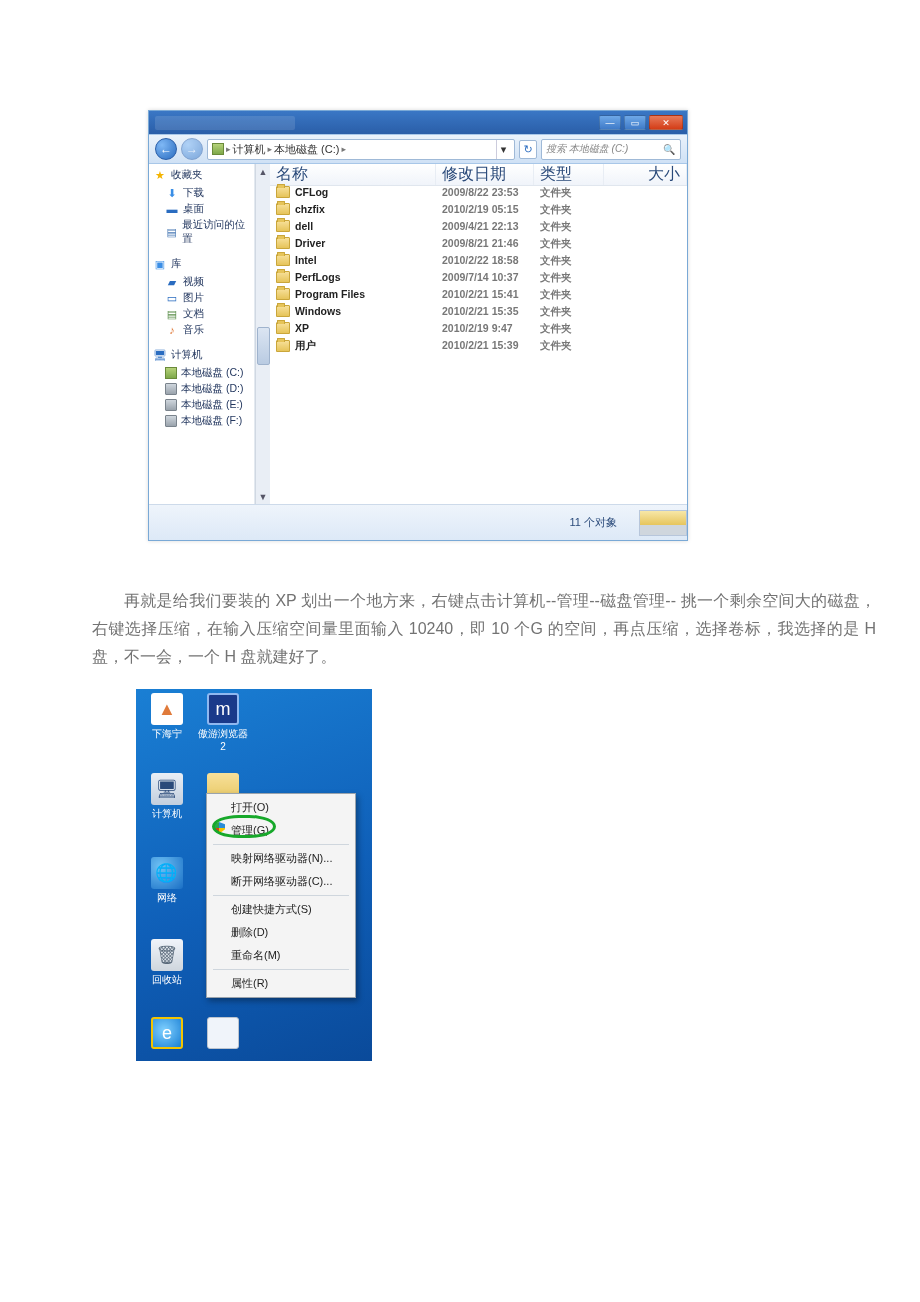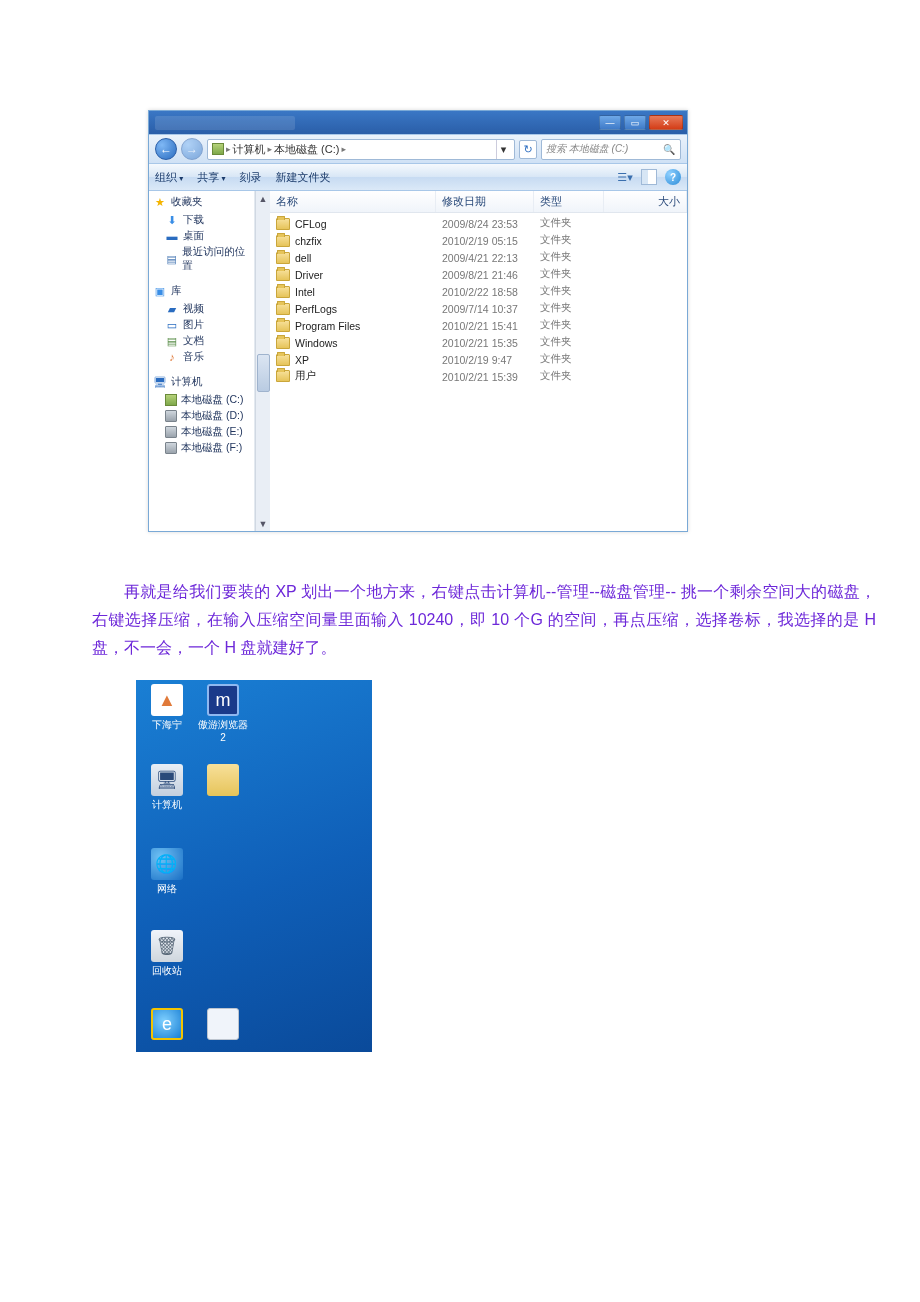--- a/index.html
+++ b/index.html
@@ -96,26 +96,26 @@
   .i-drv{width:12px;height:12px;background:linear-gradient(#cfd6dd,#9aa3ac);border:1px solid #7a838c;border-radius:1px;}
   .scroll { width:15px; background:#e9eef5; border-left:1px solid #d0d8e2; display:flex; flex-direction:column; justify-content:space-between; align-items:center; }
   .sthumb { width:13px; height:38px; background:linear-gradient(#dbe5f2,#b9cbe2); border:1px solid #9fb3cd; border-radius:2px; margin-top:24px; }
   .sbtn { width:15px; height:15px; font-size:9px; color:#556; display:flex; align-items:center; justify-content:center; }
 
   .listpane { flex:1; position:relative; }
   .colhdr {
     display:flex; height:22px; align-items:center;
     border-bottom:1px solid #e0e6ee;
     background:linear-gradient(#fff,#f0f4fa);
-    font-size:11px; color:#2a4a7a;
+    font-size:16px; color:#2a4a7a;
   }
   .colhdr .c { padding:0 6px; border-right:1px solid #e8edf4; height:100%; display:flex; align-items:center; }
   .c-name{width:166px;} .c-date{width:98px;} .c-type{width:70px;} .c-size{flex:1; justify-content:flex-end; padding-right:14px;}
   .rows { font-size:10.5px; }
-  .row { display:flex; height:17px; align-items:flex-end; }
+  .row { display:flex; height:17px; align-items:flex-start;font-weight:bold; }
   .row .c { padding:0 6px; }
   .row .c-name{display:flex; gap:5px; align-items:center; color:#222;}
   .row .c-date,.row .c-type{color:#777;}
   .row .c-size{color:#555;}
   .fico { width:14px; height:12px; }
   .folder{ background:linear-gradient(#f7e09a,#e6c45a); border:1px solid #caa63a; border-radius:1px 1px 0 0; position:relative;}
   .folder::before{content:"";position:absolute;top:-3px;left:0;width:6px;height:3px;background:#e6c45a;border:1px solid #caa63a;border-bottom:none;border-radius:1px 1px 0 0;}
   .file{ background:#fff; border:1px solid #bcc4cf; border-top-right-radius:4px; }
 
   .status {
@@ -125,21 +125,21 @@
     font-size:11px; color:#2a4a7a;
   }
   .status .lbl { flex:1; text-align:right; padding-right:6px; }
   .status .big { width:48px; height:26px; margin-left:8px; border:1px solid #b7c6db; background:linear-gradient(#f7e7a8,#e6c45a 60%, #cfd6dd 60%); }
 
   
   .para {
     margin: 46px 44px 0 92px;
     font-size: 16px;
     line-height: 28px;
-    color:#6d28d9;
+    color:#737373;
     text-align: justify;
   }
   .para .first { display:inline-block; text-indent: 2em; }
 
   
   .desk {
     margin: 18px 0 0 136px;
     width: 236px; height: 372px;
     background: linear-gradient(160deg,#1a7fd4,#0f5fb8 55%, #0a4a9a);
     position: relative;
@@ -200,33 +200,20 @@
       <span style="flex:1"></span>
       <span class="bc-drop">▾</span>
     </div>
     <div class="refresh">↻</div>
     <div class="searchbox">
       <span>搜索 本地磁盘 (C:)</span>
       <span class="mag">🔍</span>
     </div>
   </div>
 
-  <div class="cmdbar">
-    <div class="seg">
-      <span class="drop">组织</span>
-      <span class="drop">共享</span>
-      <span>刻录</span>
-      <span>新建文件夹</span>
-    </div>
-    <div class="seg right">
-      <span class="viewbtn">☰▾</span>
-      <span class="paneico"></span>
-      <span class="helpico">?</span>
-    </div>
-  </div>
 
   <div class="body">
     <div class="navpane">
       <div class="navgroup">
         <div class="navhead">
             <span class="ico i-star">★</span>
             <span>收藏夹</span>
           </div>
         <div class="navitem">
             <span class="ico i-dl">⬇</span>
@@ -299,21 +286,21 @@
         <div class="c c-date">修改日期</div>
         <div class="c c-type">类型</div>
         <div class="c c-size">大小</div>
       </div>
       <div class="rows" id="rows">
           <div class="row">
             <div class="c c-name">
               <span class="fico folder"></span>
               <span>CFLog</span>
             </div>
-            <div class="c c-date">2009/8/24 23:53</div>
+            <div class="c c-date">2009/8/22 23:53</div>
             <div class="c c-type">文件夹</div>
             <div class="c c-size"></div>
           </div>
           <div class="row">
             <div class="c c-name">
               <span class="fico folder"></span>
               <span>chzfix</span>
             </div>
             <div class="c c-date">2010/2/19 05:15</div>
             <div class="c c-type">文件夹</div>
@@ -388,20 +375,24 @@
               <span>用户</span>
             </div>
             <div class="c c-date">2010/2/21 15:39</div>
             <div class="c c-type">文件夹</div>
             <div class="c c-size"></div>
           </div>
         </div>
     </div>
   </div>
 
+  <div class="status">
+    <span class="lbl">11 个对象</span>
+    <div class="big"></div>
+  </div>
 </div>
 
 <p class="para">
   <span class="first">再就是给我们要装的 XP 划出一个地方来，右键点击计算机--管理--磁盘管理-- 挑一个剩余空间大的磁盘，右键选择压缩，在输入压缩空间量里面输入 10240，即 10 个G 的空间，再点压缩，选择卷标，我选择的是 H 盘，不一会，一个 H 盘就建好了。</span>
 </p>
 
 <div class="desk">
   <div class="dicon i1"><div class="box">▲</div><span>下海宁</span></div>
   <div class="dicon i1b"><div class="box">m</div><span>傲游浏览器2</span></div>
   <div class="dicon i2"><div class="box">🖥</div><span>计算机</span></div>
@@ -410,13 +401,30 @@
     </div>
   <div class="dicon i3"><div class="box">🌐</div><span>网络</span></div>
   <div class="dicon i4"><div class="box">🗑</div><span>回收站</span></div>
   <div class="dicon i5">
       <div class="box">e</div>
     </div>
   <div class="dicon i5b">
       <div class="box"></div>
     </div>
 
+  <div class="ctxmenu">
+    <div class="mi">打开(O)</div>
+    <div class="mi hl">
+      <span class="shield"></span>
+      <span>管理(G)</span>
+      <span class="hl-ring"></span>
+    </div>
+    <div class="sep"></div>
+    <div class="mi">映射网络驱动器(N)...</div>
+    <div class="mi">断开网络驱动器(C)...</div>
+    <div class="sep"></div>
+    <div class="mi">创建快捷方式(S)</div>
+    <div class="mi">删除(D)</div>
+    <div class="mi">重命名(M)</div>
+    <div class="sep"></div>
+    <div class="mi">属性(R)</div>
+  </div>
 </div>
 
 </body></html>

